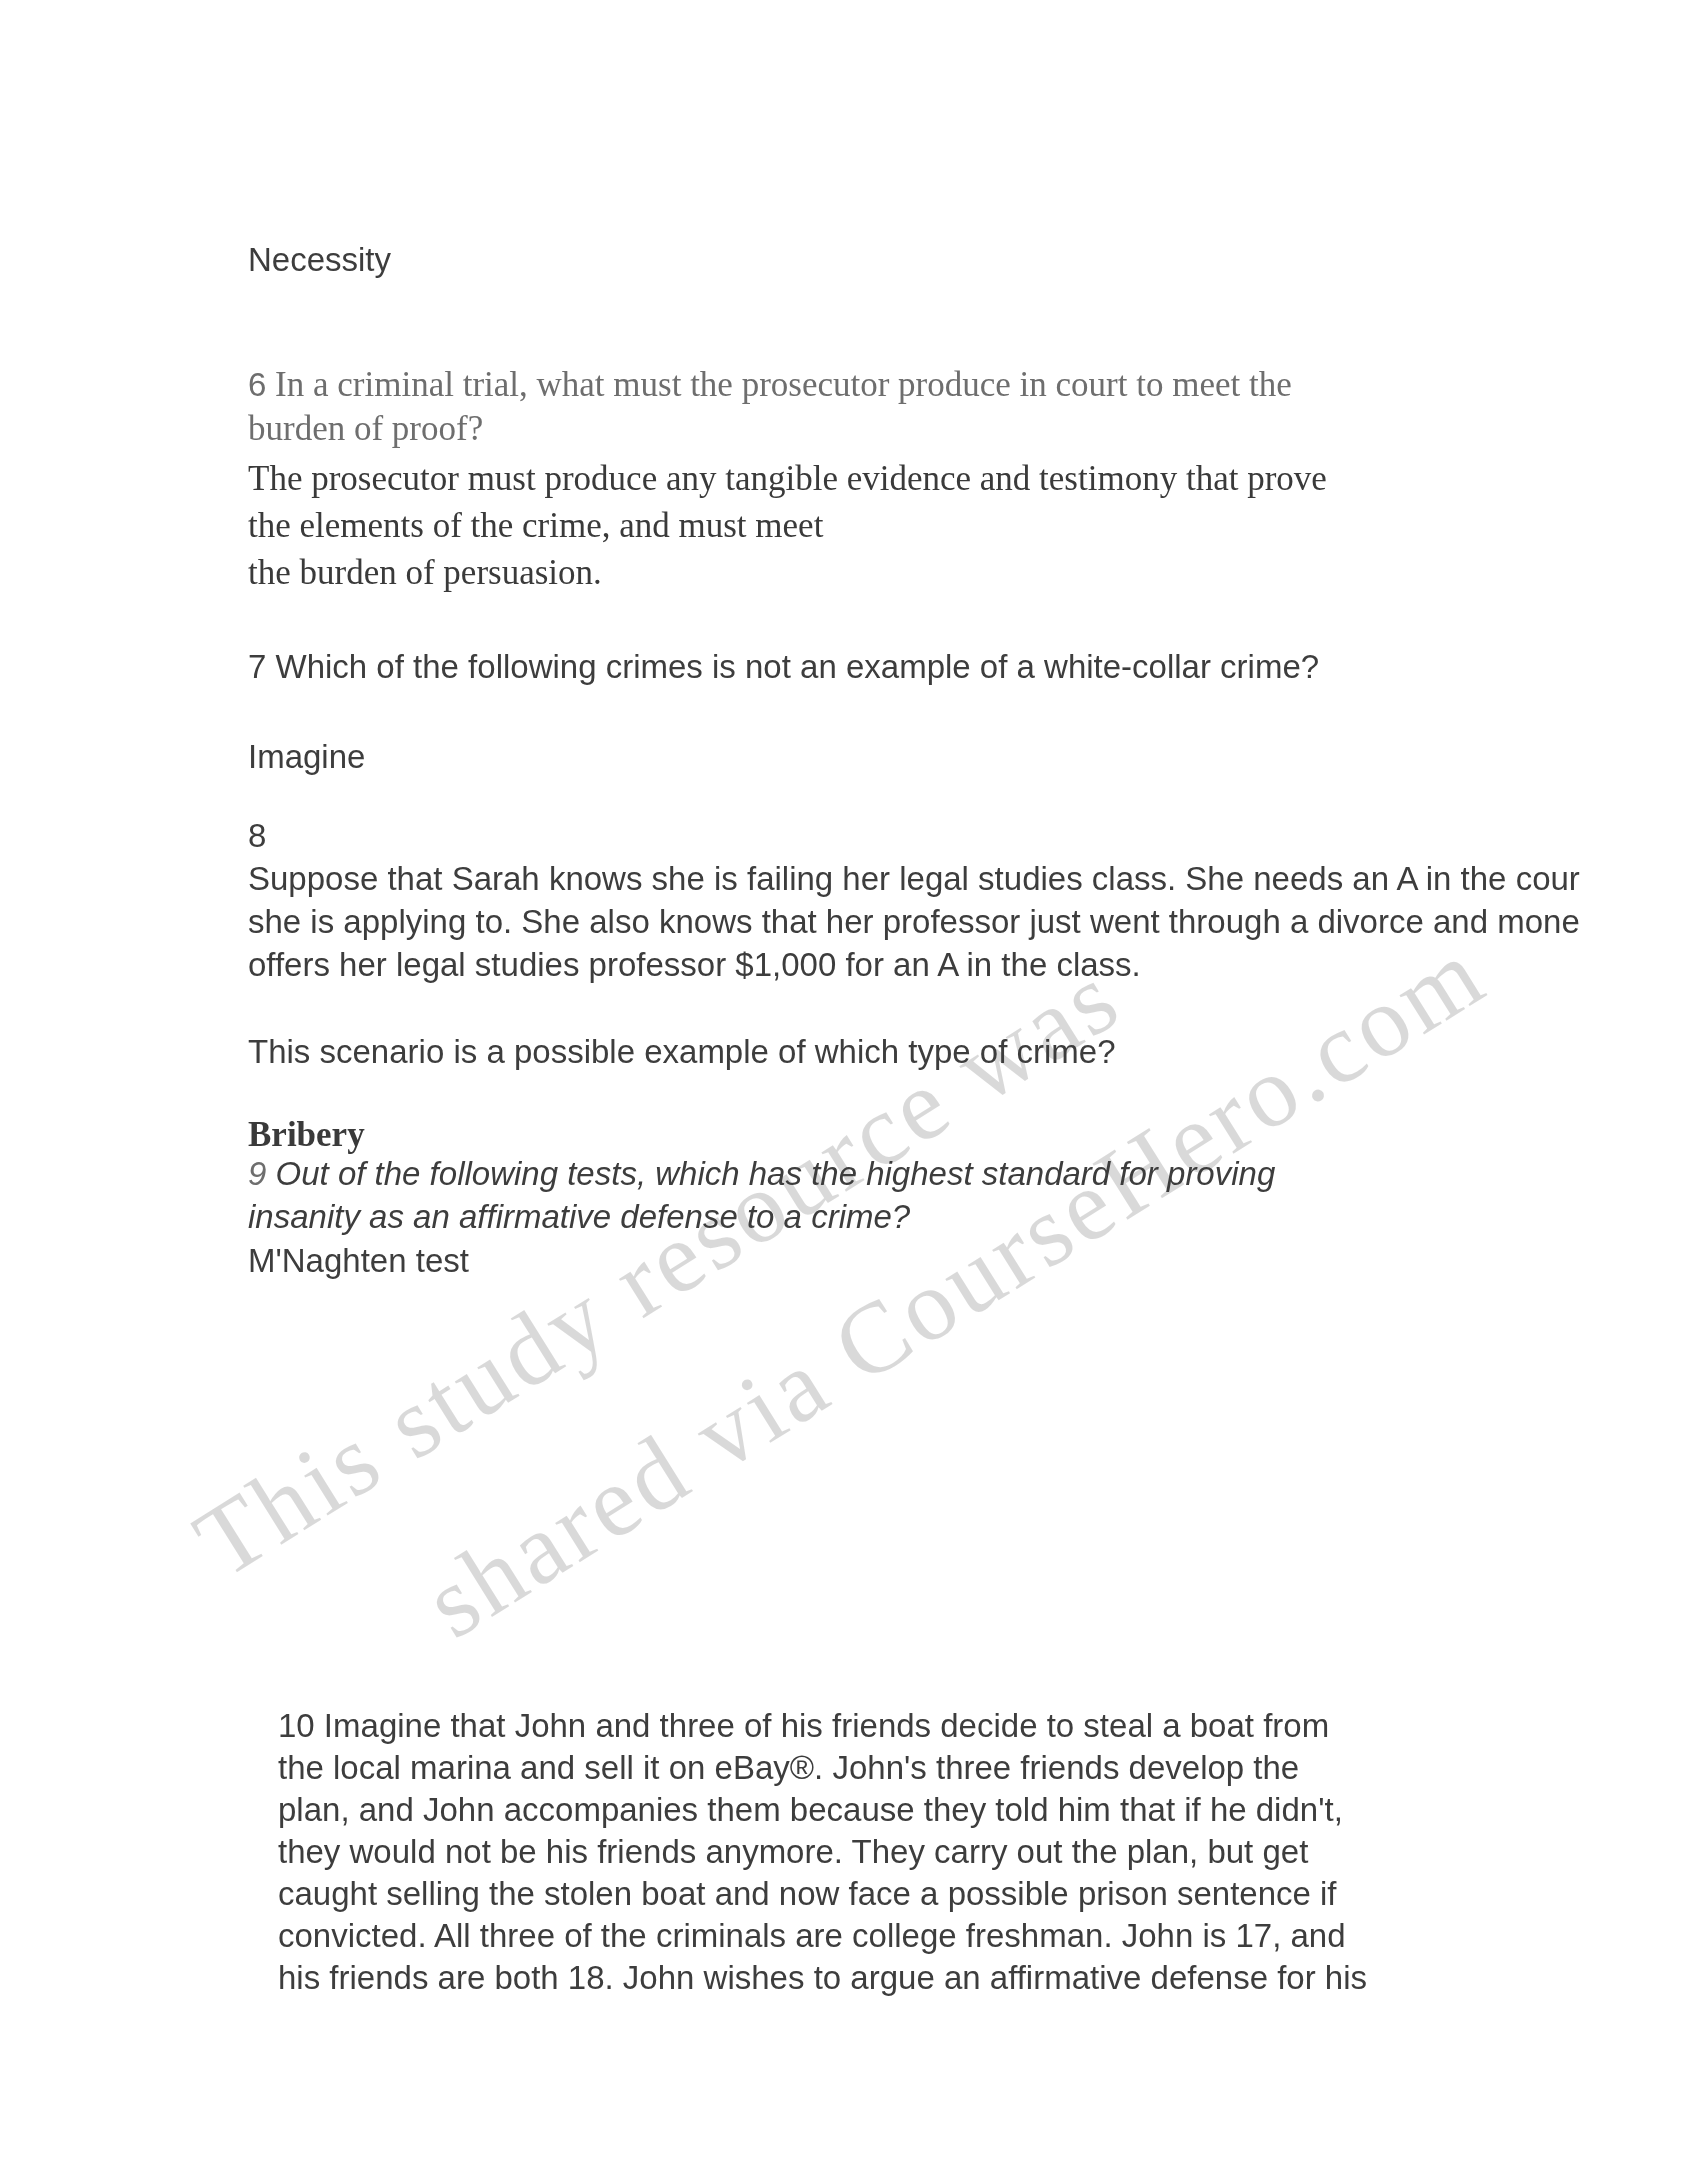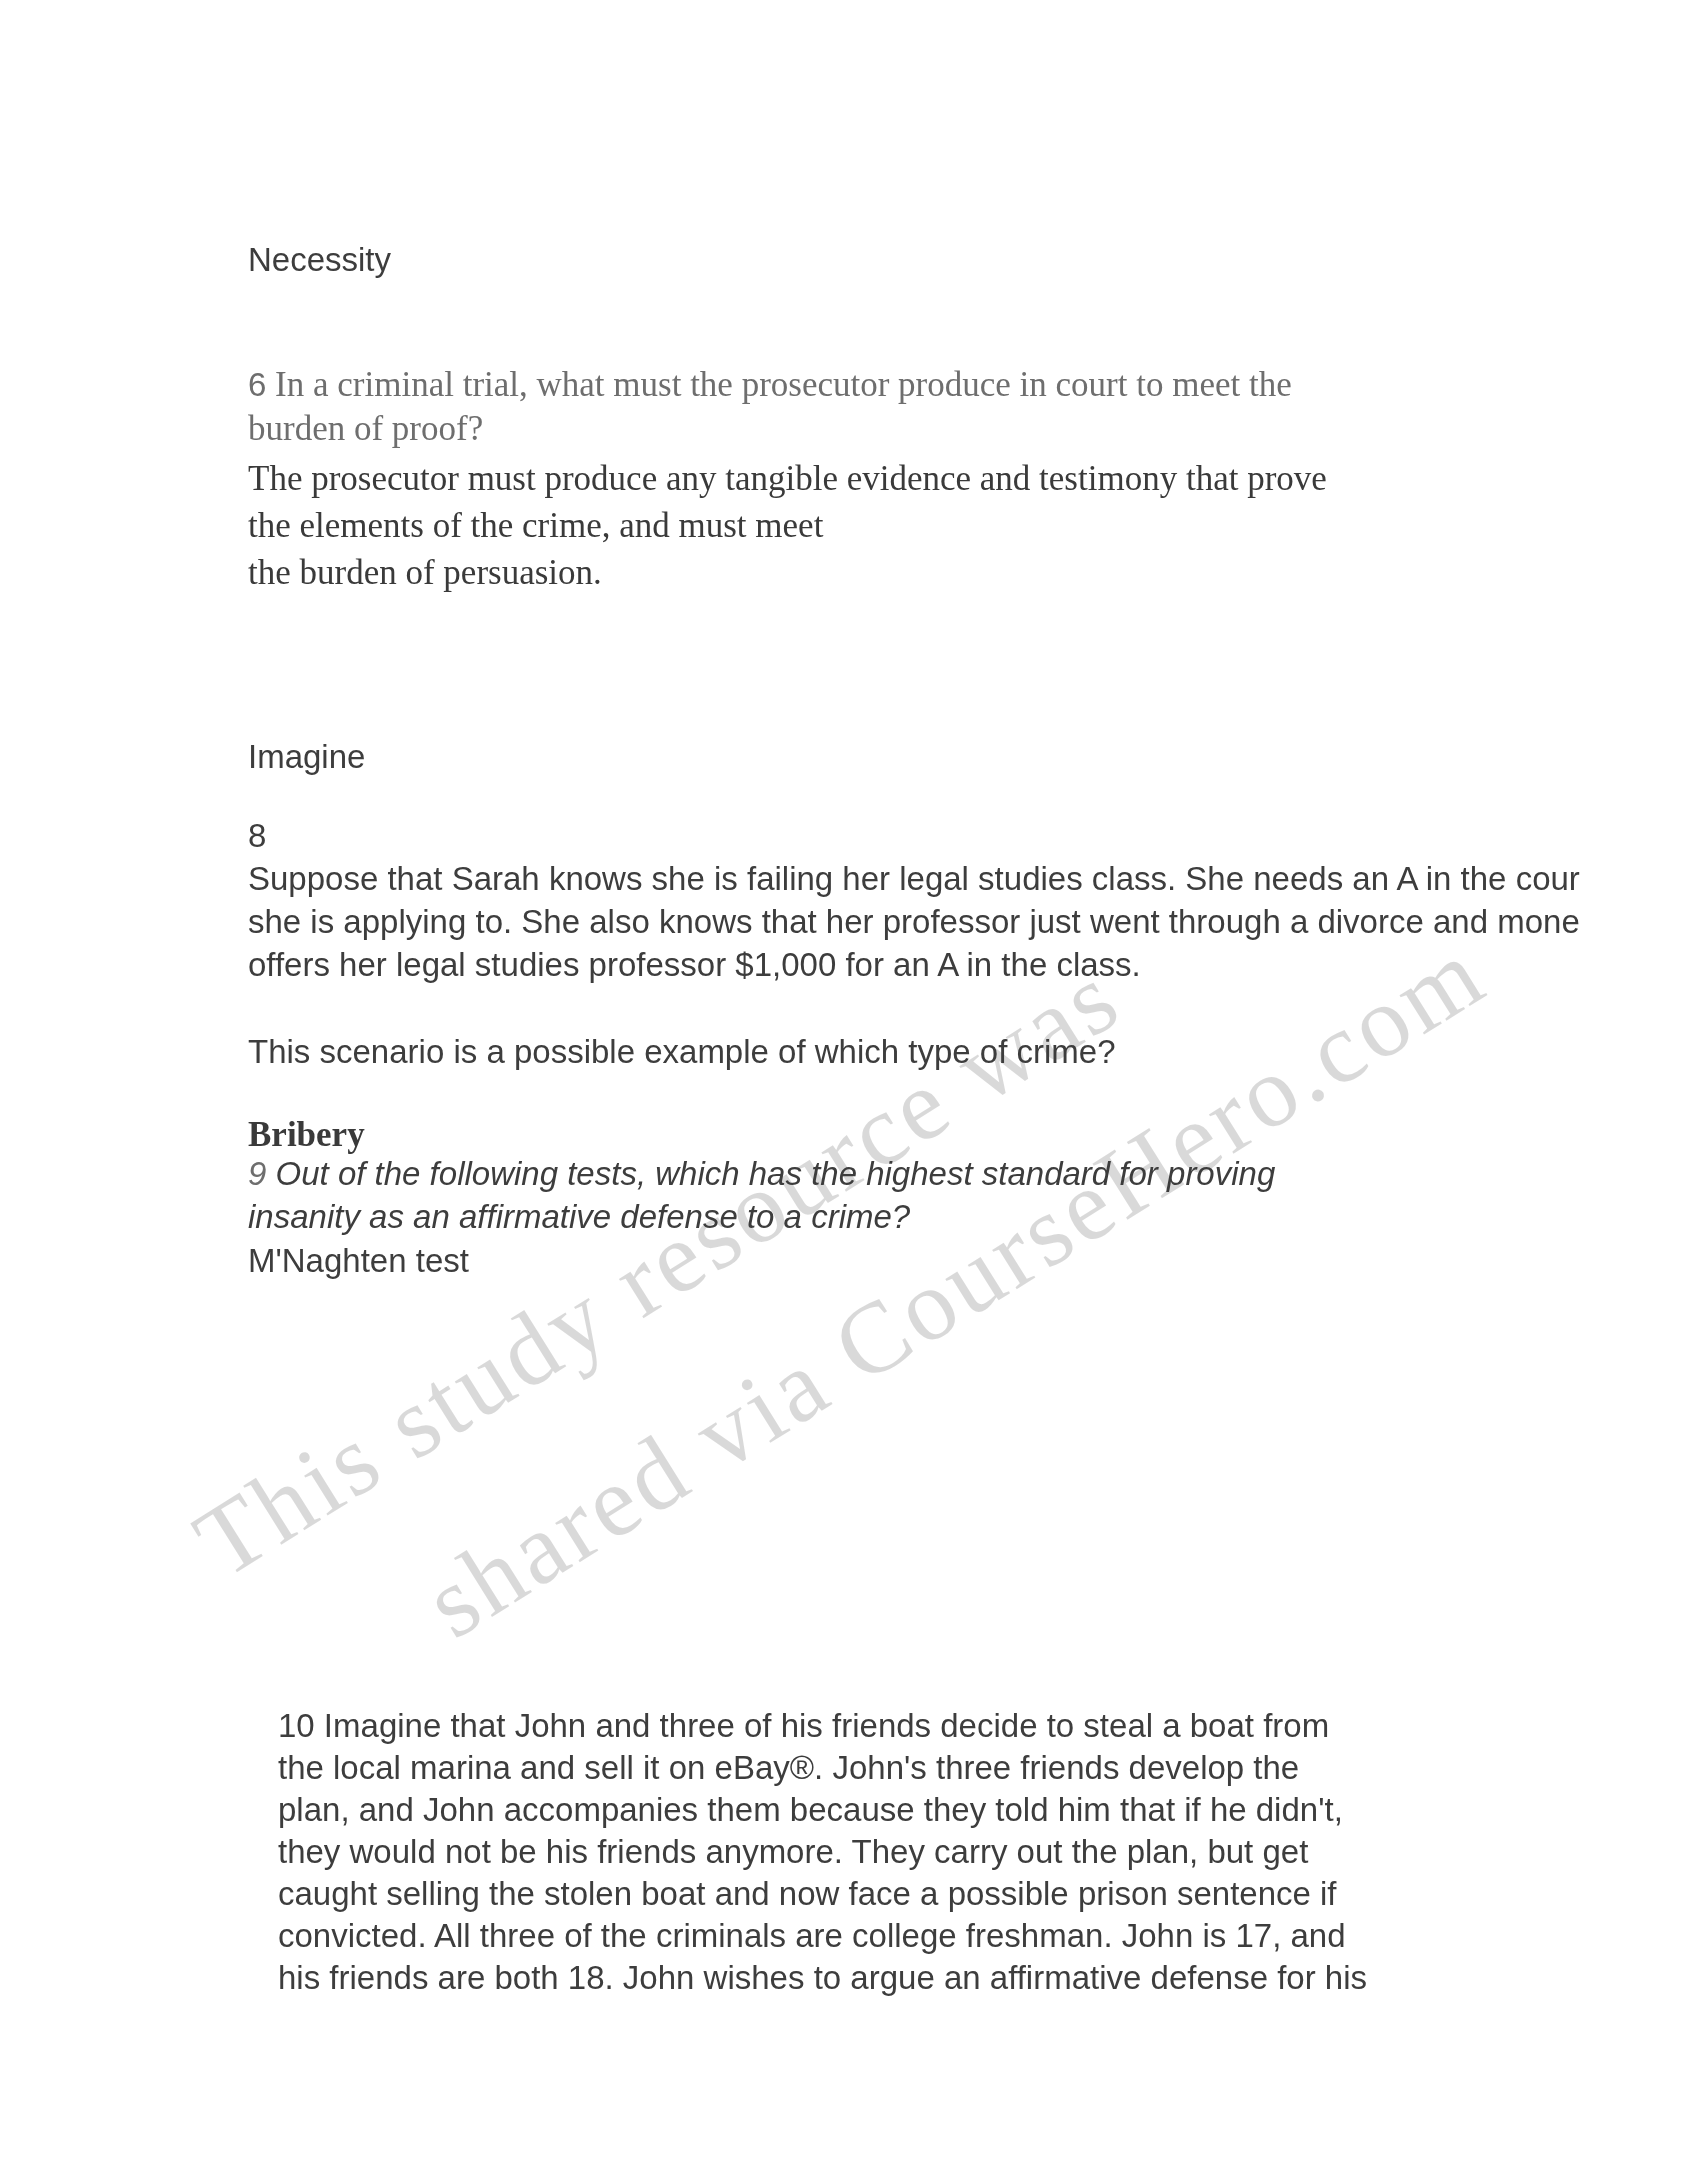--- a/index.html
+++ b/index.html
@@ -92,20 +92,21 @@
 
   <div class="block sans" style="top: 238px;">Necessity</div>
 
   <div class="block serif serif-gray" style="top: 315px;"><span class="num-sans">6</span><span> In a criminal trial, what must the prosecutor produce in court to meet the
 burden of proof?</span></div>
 
   <div class="block serif serif-dark" style="top: 455px;">The prosecutor must produce any tangible evidence and testimony that prove
 the elements of the crime, and must meet
 the burden of persuasion.</div>
 
+  <div class="block sans" style="top: 645px;">7 Which of the following crimes is not an example of a white-collar crime?</div>
 
   <div class="block sans" style="top: 735px;">Imagine</div>
 
   <div class="block sans clip-right" style="top: 814px;">8
 Suppose that Sarah knows she is failing her legal studies class. She needs an A in the cour
 she is applying to. She also knows that her professor just went through a divorce and mone
 offers her legal studies professor $1,000 for an A in the class.</div>
 
   <div class="block sans" style="top: 1030px;">This scenario is a possible example of which type of crime?</div>
 

